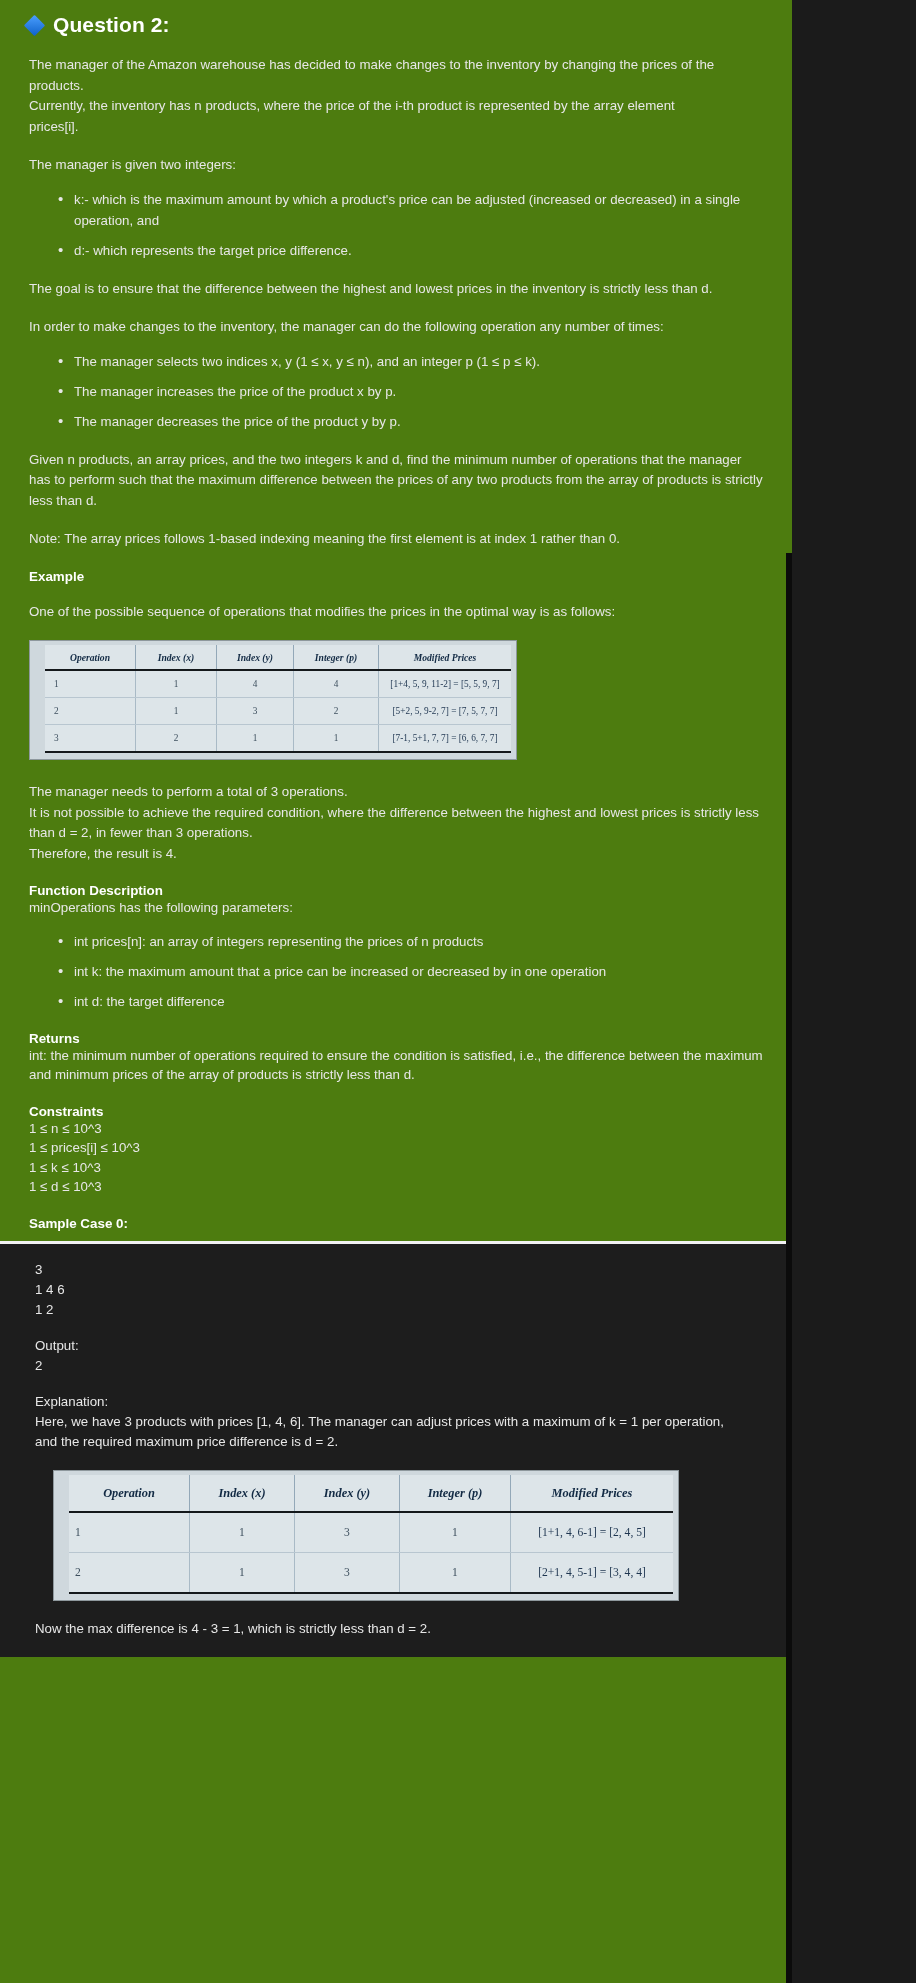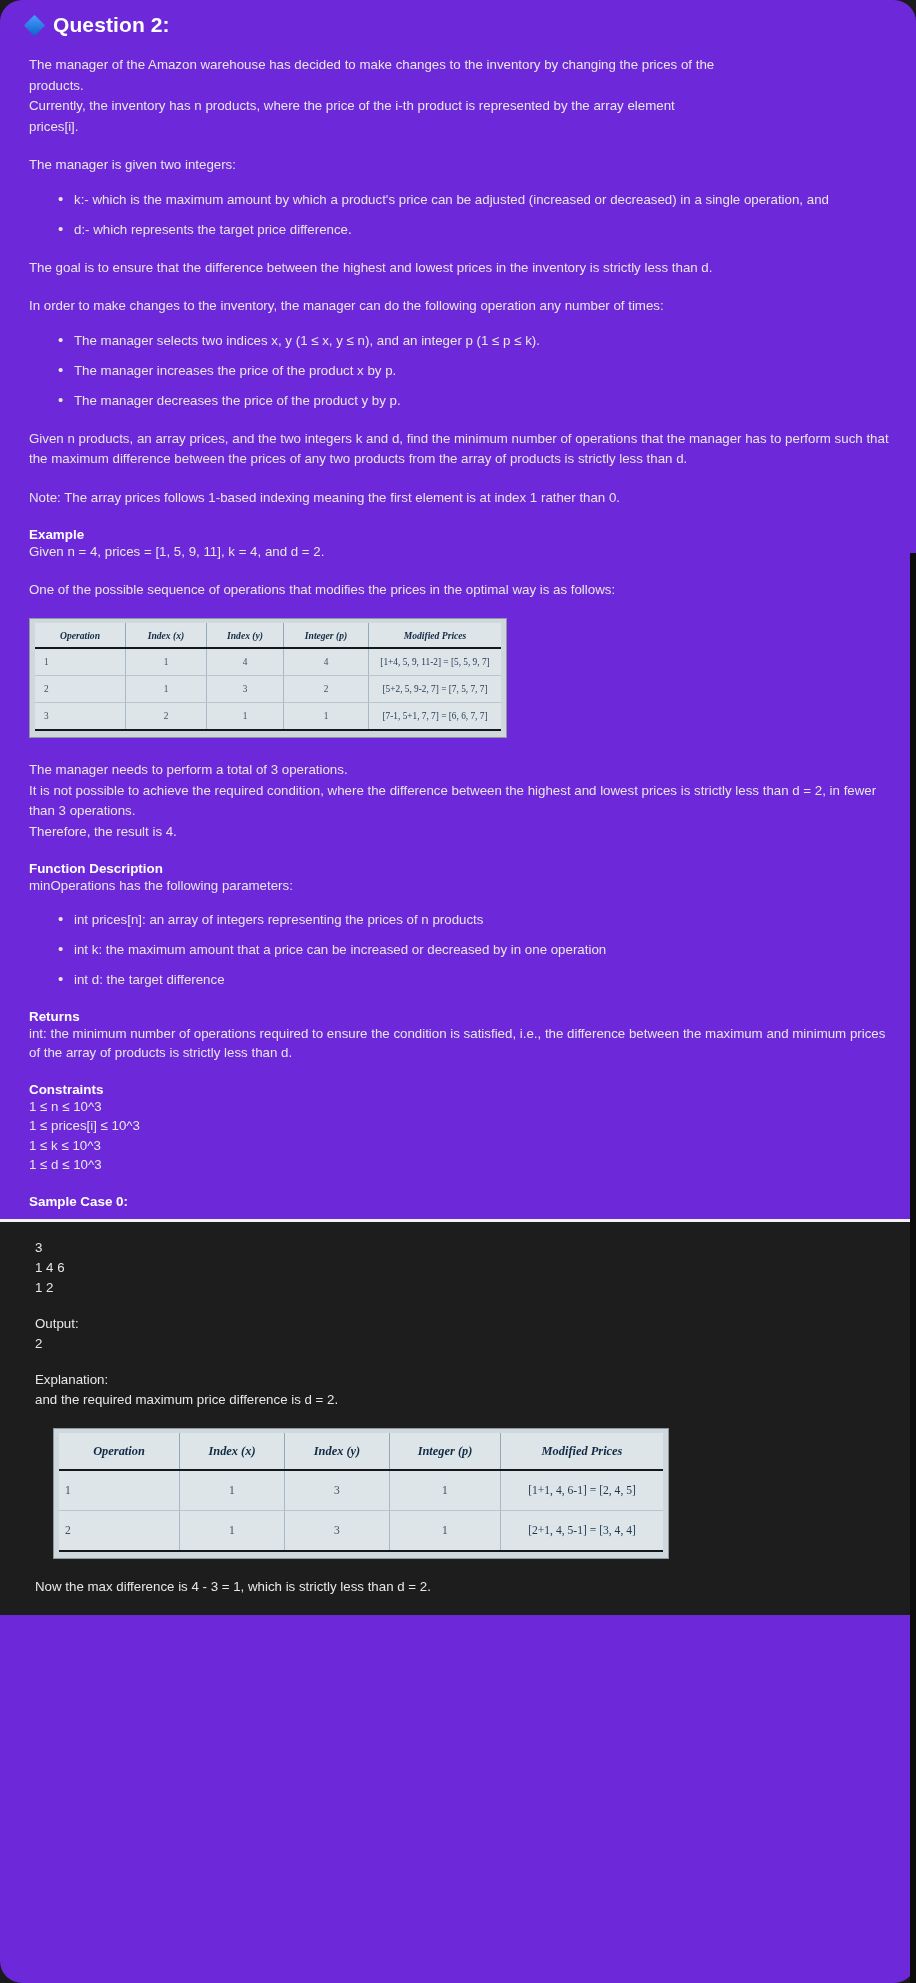--- a/index.html
+++ b/index.html
@@ -7,26 +7,25 @@
     padding: 0;
     background: #1b1b1b;
   }
   body {
     width: 916px;
     font-family: "Liberation Sans", sans-serif;
     color: #ececec;
     -webkit-font-smoothing: antialiased;
   }
   .page {
-    width: 916px;
+    width: 792px;
     min-height: 1983px;
-    background: #6d28d9;
+    background: #4d7c0f;
     position: relative;
     box-sizing: border-box;
-    border-radius: 22px;
   }
 
   
   .q-header {
     display: flex;
     align-items: center;
     gap: 11px;
     padding: 13px 0 0 27px;
   }
   .diamond-icon {
@@ -85,21 +84,21 @@
   .mono-line {
     font-size: 13.3px;
     line-height: 19.5px;
     color: #e7e7e7;
   }
 
   
   .scan-wrap {
     margin: 18px 0 0 4px;
     background: #cfd8dd;
-    padding: 5px 6px 7px 6px;
+    padding: 5px 6px 7px 16px;
     display: inline-block;
     box-shadow: 0 0 0 1px #8e989d inset;
   }
   .scan-wrap.t1 { margin-left: 0; }
   .scan-wrap.t2 { margin-left: 18px; }
 
   table.scan {
     border-collapse: collapse;
     background: #dde5e9;
     font-family: "Liberation Serif", serif;
@@ -222,21 +221,20 @@
       <li>The manager increases the price of the product x by p.</li>
       <li>The manager decreases the price of the product y by p.</li>
     </ul>
 
     <p class="para">Given n products, an array prices, and the two integers k and d, find the minimum number of operations that the manager has to perform such that the maximum difference between the prices of any two products from the array of products is strictly less than d.</p>
 
     <p class="para">Note: The array prices follows 1-based indexing meaning the first element is at index 1 rather than 0.</p>
 
     
     <h3 class="sec">Example</h3>
-    <div class="mono-line">Given n = 4, prices = [1, 5, 9, 11], k = 4, and d = 2.</div>
 
     <p class="para">One of the possible sequence of operations that modifies the prices in the optimal way is as follows:</p>
 
     
     <div class="scan-wrap t1">
       <table class="scan">
         <thead>
           <tr>
             <th class="c-op">Operation</th>
             <th class="c-ix">Index (x)</th>
@@ -310,20 +308,21 @@
       <div class="io-val">1 2</div>
 
       <div class="gap-sm"></div>
 
       <div class="io-label">Output:</div>
       <div class="io-val">2</div>
 
       <div class="gap-sm"></div>
 
       <div class="io-label">Explanation:</div>
+      <div class="io-val">Here, we have 3 products with prices [1, 4, 6]. The manager can adjust prices with a maximum of k = 1 per operation,</div>
       <div class="io-val">and the required maximum price difference is d = 2.</div>
 
       
       <div class="scan-wrap t2">
         <table class="scan">
           <thead>
             <tr>
               <th class="c-op">Operation</th>
               <th class="c-ix">Index (x)</th>
               <th class="c-iy">Index (y)</th>

